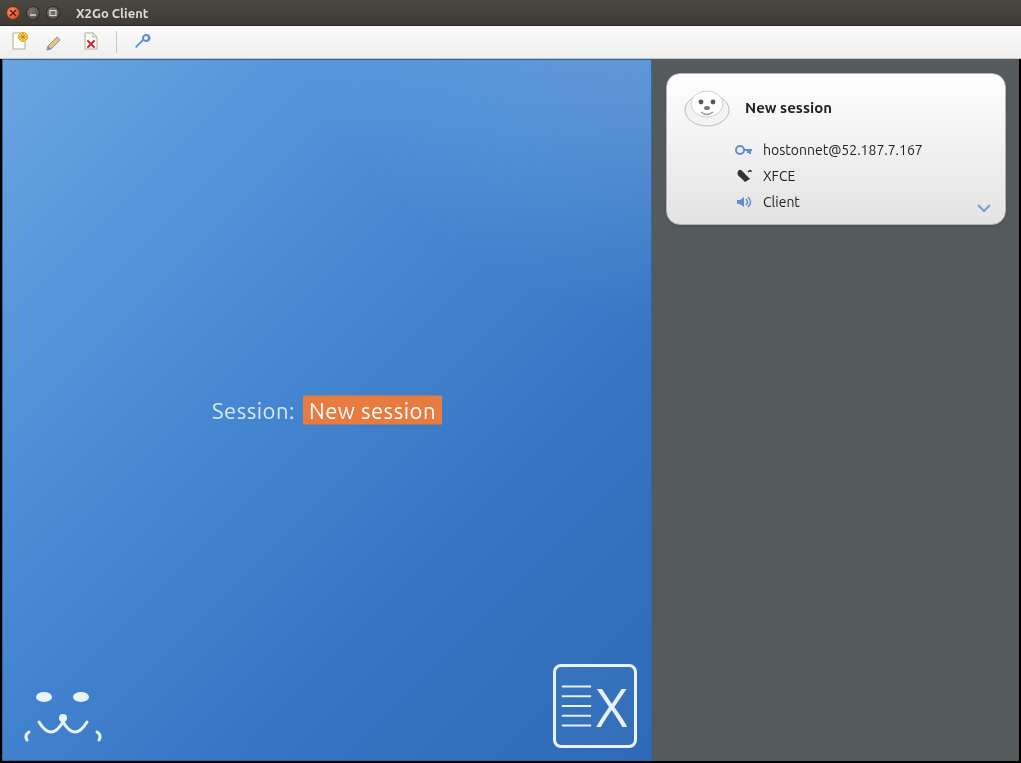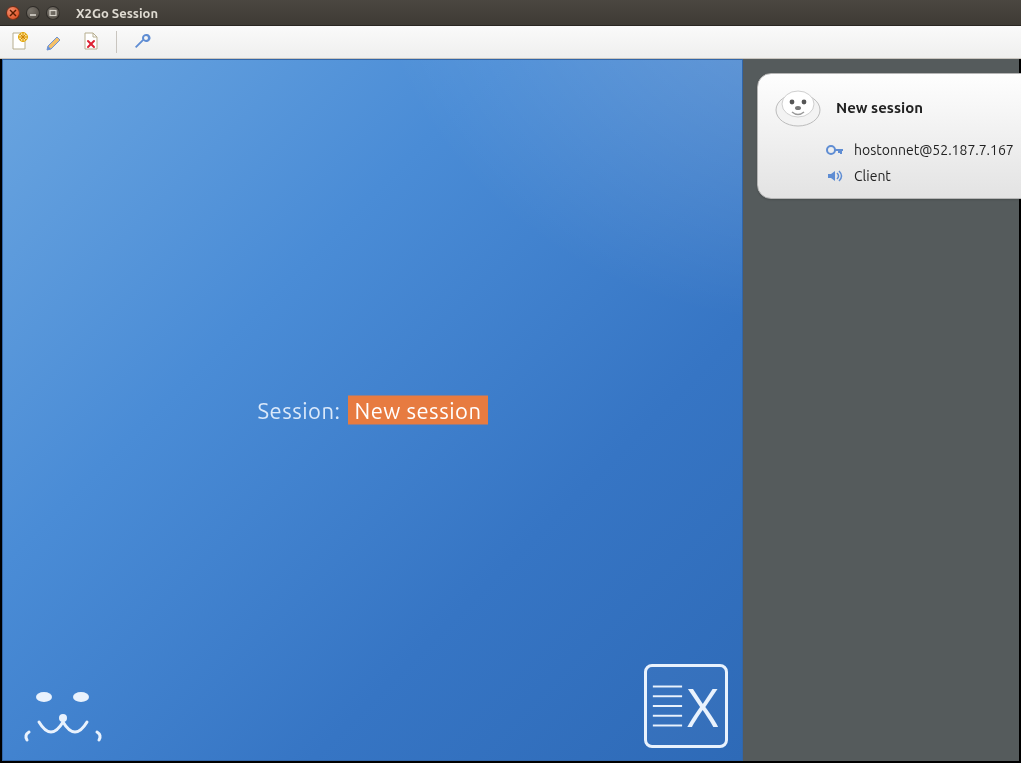--- a/index.html
+++ b/index.html
@@ -38,21 +38,21 @@
     display: flex;
     height: calc(763px - 26px - 33px);
     background: #555b5c;           
     border: 2px solid #000;
     border-top: none;
   }
 
   
   .left {
     position: relative;
-    width: 741px;
+    width: 650px;
     border: 1px solid #3266a8;
     overflow: hidden;
     background:
       radial-gradient(ellipse 1000px 900px at 110% -20%,
         rgba(255,255,255,.25) 0%, rgba(255,255,255,0) 45%),
       linear-gradient(135deg, #6aa5e0 0%, #4a8cd6 35%, #3675c4 70%, #2e6ab7 100%);
   }
 
   .session-line {
     position: absolute; left: 50%; top: 50%;
@@ -121,21 +121,21 @@
       <svg viewBox="0 0 8 8">
           <line x1="1" y1="6" x2="7" y2="6" stroke="#d8d4cc" stroke-width="1.6"></line>
         </svg>
     </div>
     <div class="winbtn winbtn-max">
       <svg viewBox="0 0 8 8">
           <rect x="1" y="1.5" width="6" height="5" fill="none" stroke="#d8d4cc" stroke-width="1.2"></rect>
         </svg>
     </div>
   </div>
-  <div class="titlebar-title">X2Go Session</div>
+  <div class="titlebar-title">X2Go Client</div>
 </div>
 
 <div class="toolbar">
   <div class="tbtn">
     <span>
       <svg width="20" height="20" viewBox="0 0 20 20">
         <path d="M4 2h8l4 4v12H4z" fill="#fff" stroke="#b7ae8f" stroke-width="1"></path>
         <path d="M12 2v4h4" fill="none" stroke="#b7ae8f"></path>
         <circle cx="14" cy="6" r="4.5" fill="#ffe28a" stroke="#e1a400"></circle>
         <g stroke="#d08500" stroke-width="1">
@@ -234,20 +234,29 @@
             <svg viewBox="0 0 18 16" width="18" height="16">
               <circle cx="5" cy="8" r="4" fill="none" stroke="#5f8dd3" stroke-width="2"></circle>
               <path d="M9 8h8M15 8v4M13 8v3" stroke="#5f8dd3" stroke-width="2" fill="none"></path>
             </svg>
           </span>
           <span>hostonnet@52.187.7.167</span>
         </div>
         <div class="card-row">
           <span class="ic">
             <svg viewBox="0 0 18 16" width="18" height="16">
+              <path d="M4 2q-4 4 2 8l4 4 5-3-4-4q-5-6-7-5z" fill="#333"></path>
+              <path d="M13 4q3-3 3 0" stroke="#333" fill="none" stroke-width="1.5"></path>
+            </svg>
+          </span>
+          <span>XFCE</span>
+        </div>
+        <div class="card-row">
+          <span class="ic">
+            <svg viewBox="0 0 18 16" width="18" height="16">
               <path d="M2 6h3l4-3v10l-4-3H2z" fill="#5f8dd3"></path>
               <path d="M11 5q3 3 0 6M13 3q5 5 0 10" stroke="#5f8dd3" fill="none" stroke-width="1.5"></path>
             </svg>
           </span>
           <span>Client</span>
         </div>
       </div>
 
       <div class="expand-handle">
         <svg viewBox="0 0 18 14" width="18" height="14">

